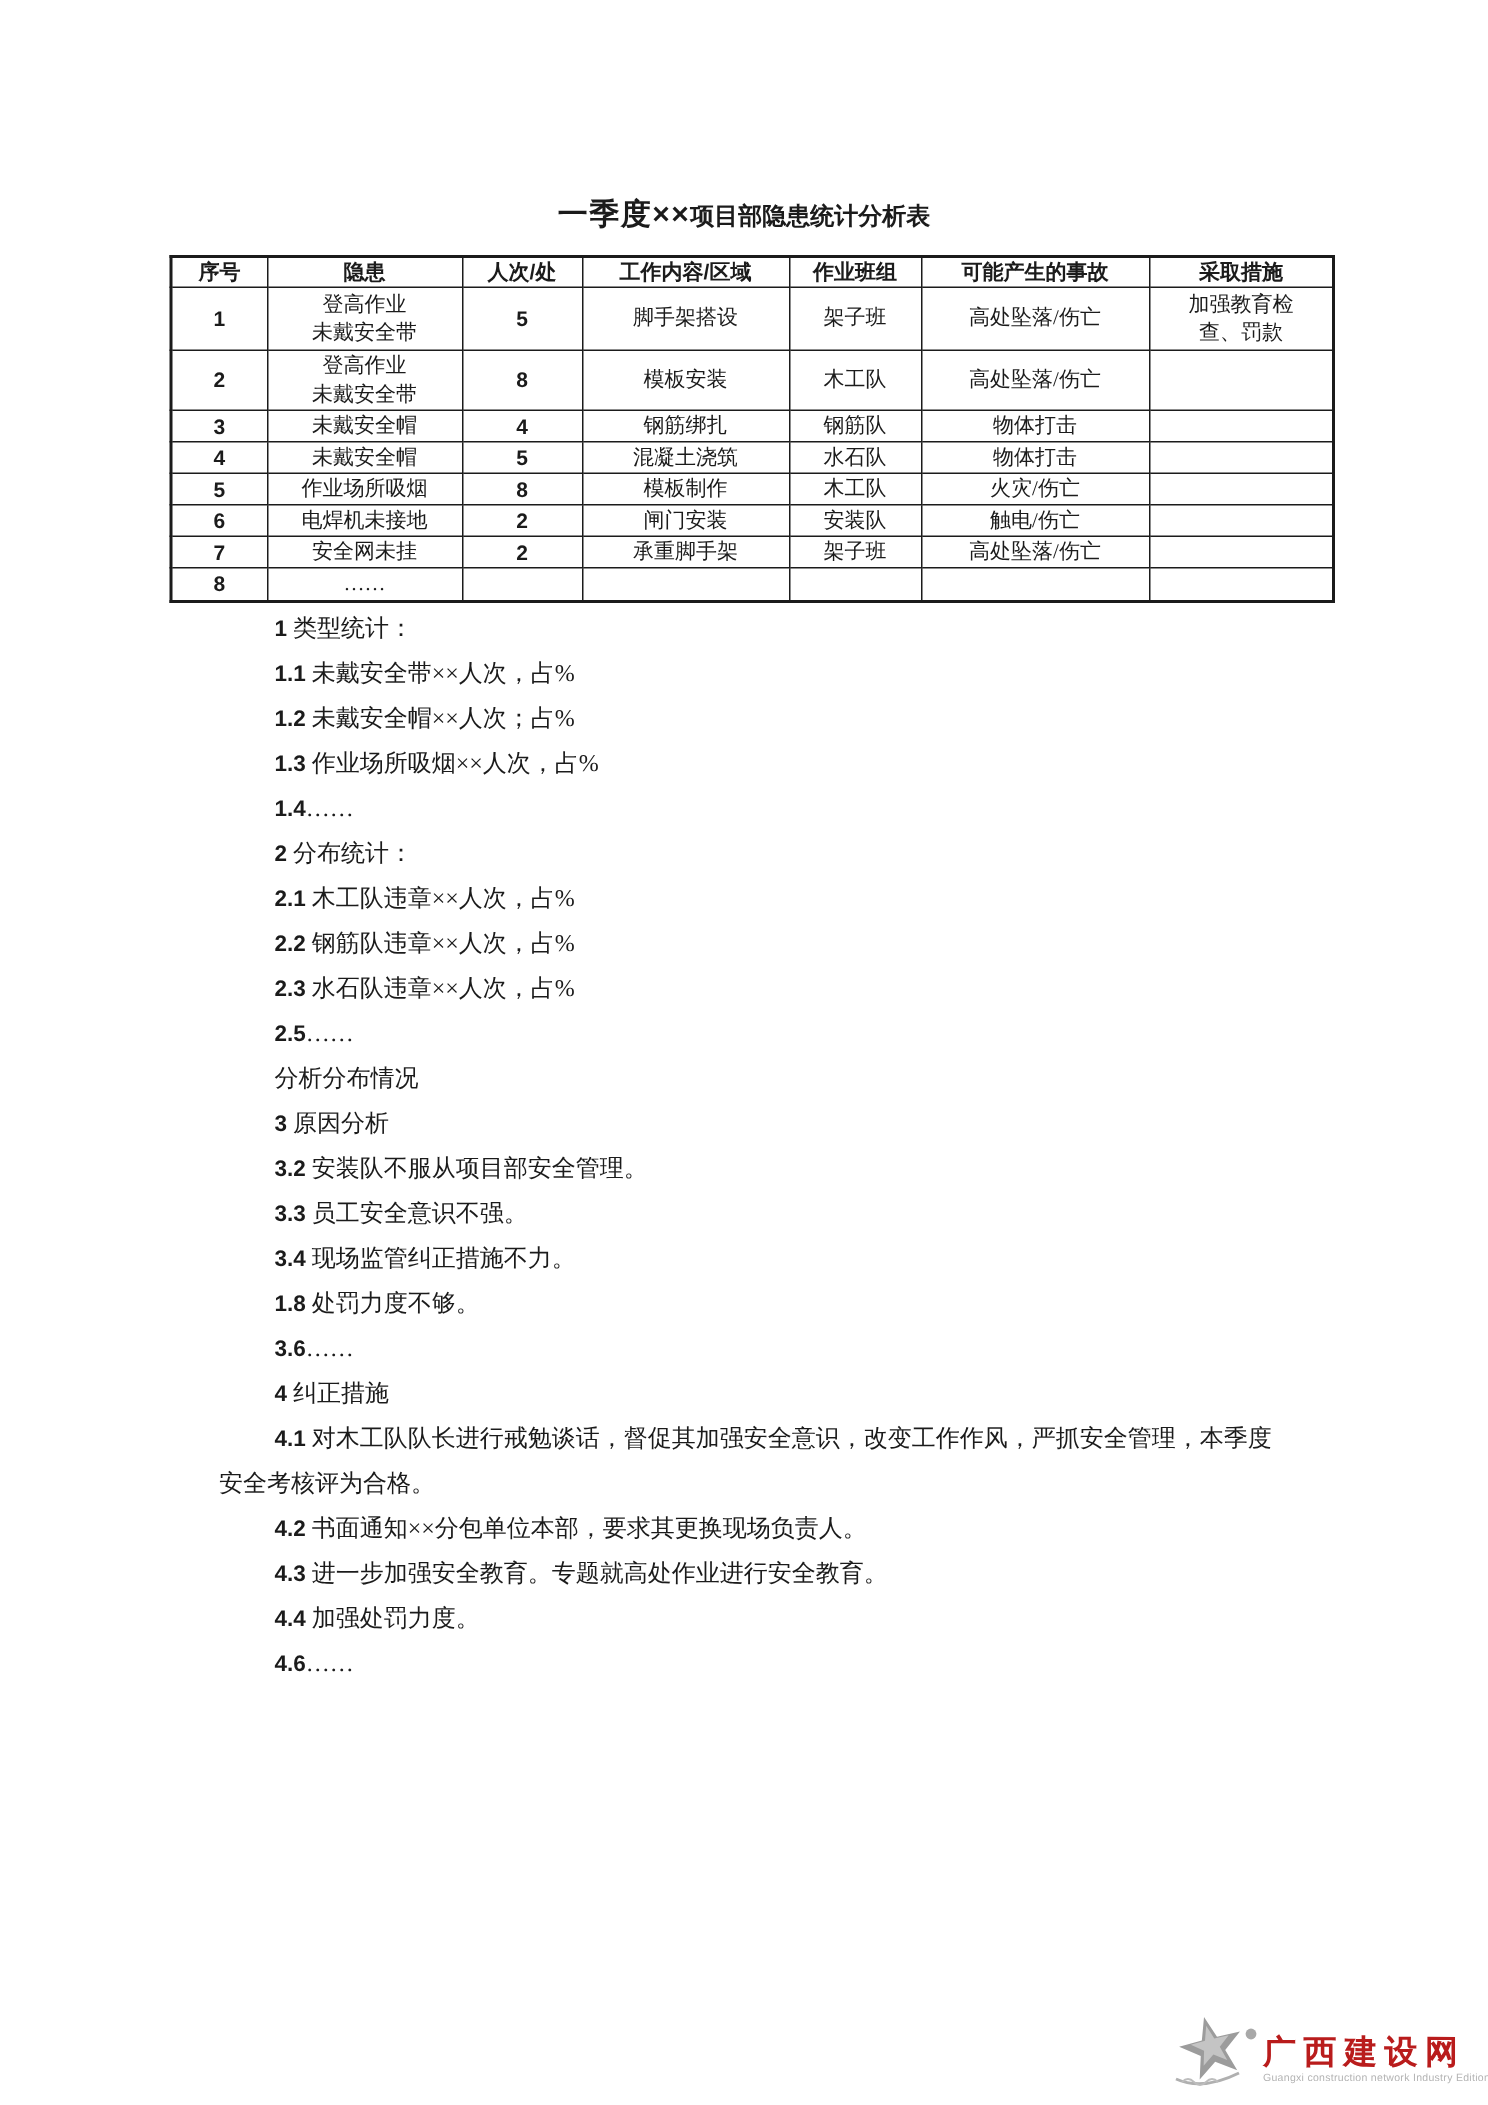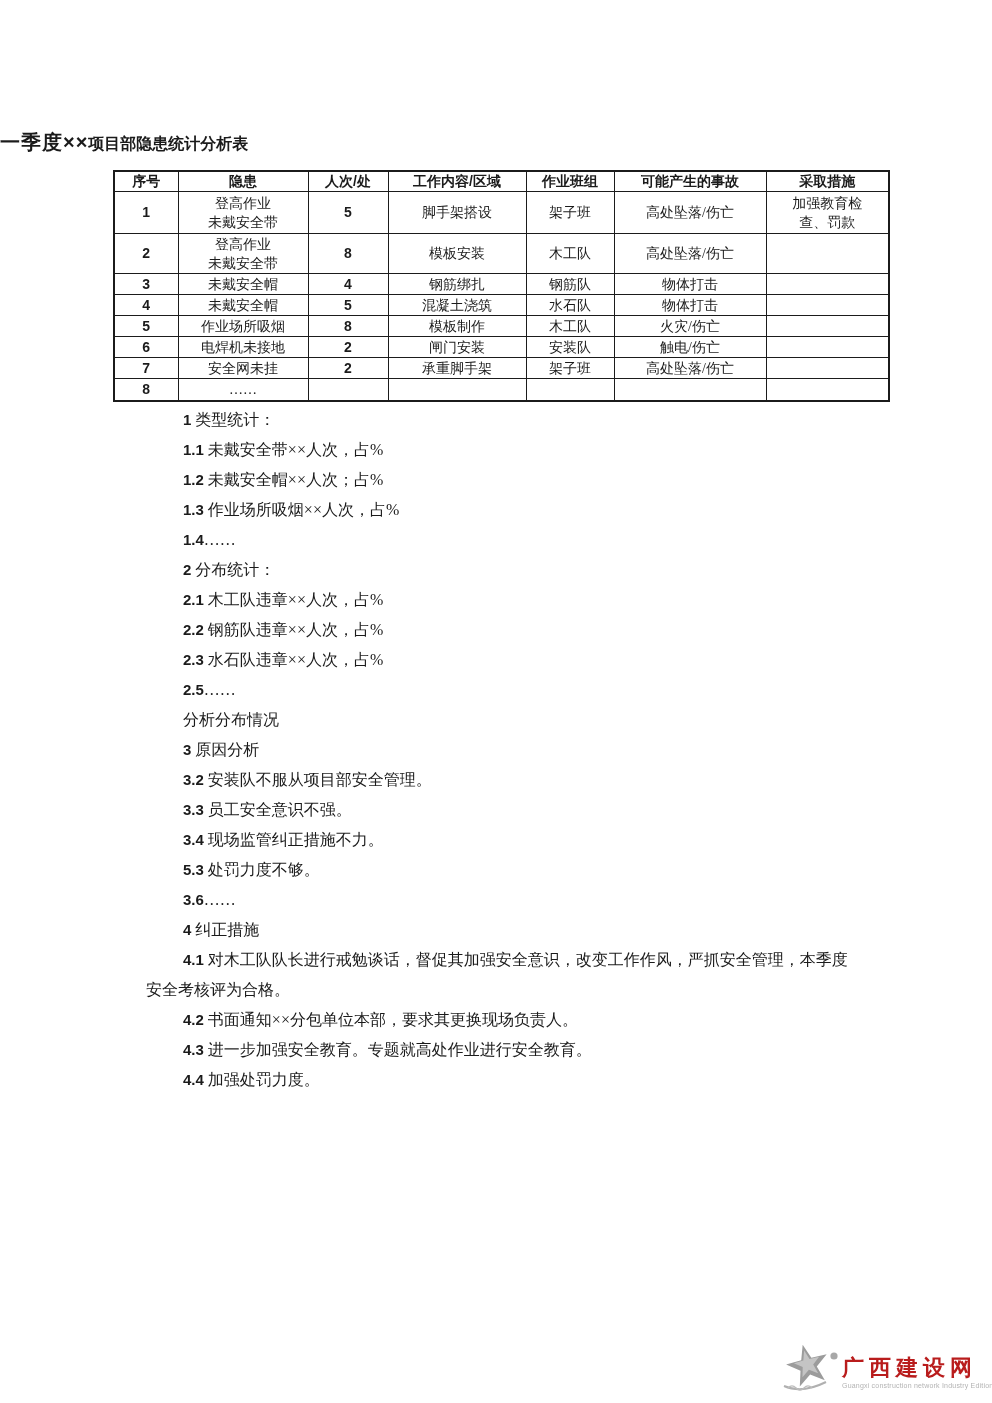--- a/index.html
+++ b/index.html
@@ -2,21 +2,21 @@
 <html><head>
 <meta charset="utf-8">
 <style>
   html,body{margin:0;padding:0;background:#ffffff;}
   .page{
     position:relative;width:992px;height:1403px;background:#ffffff;
     font-family:"Liberation Serif",serif;color:#1b1b1b;overflow:hidden;
   }
   
   .doc-title{
-    position:absolute;top:129px;left:0;width:100%;text-align:left;
+    position:absolute;top:129px;left:0;width:100%;text-align:center;
     font-family:"Liberation Sans",sans-serif;font-weight:bold;white-space:nowrap;
   }
   .title-strong{font-size:20px;letter-spacing:1px;}
   .title-rest{font-size:16px;}
   
   .hazard-table{
     position:absolute;left:113px;top:170px;width:775px;
     border-collapse:collapse;table-layout:fixed;border:2px solid #1b1b1b;
   }
   .hazard-table th,.hazard-table td{
@@ -193,35 +193,36 @@
 
   <p class="para"><b class="pnum">3</b><span class="ptext"> 原因分析</span></p>
 
 
   <p class="para"><b class="pnum">3.2</b><span class="ptext"> 安装队不服从项目部安全管理。</span></p>
 
   <p class="para"><b class="pnum">3.3</b><span class="ptext"> 员工安全意识不强。</span></p>
 
   <p class="para"><b class="pnum">3.4</b><span class="ptext"> 现场监管纠正措施不力。</span></p>
 
-  <p class="para"><b class="pnum">5.3</b><span class="ptext"> 处罚力度不够。</span></p>
+  <p class="para"><b class="pnum">1.8</b><span class="ptext"> 处罚力度不够。</span></p>
 
   <p class="para"><b class="pnum">3.6</b><span class="ptext">……</span></p>
 
   <p class="para"><b class="pnum">4</b><span class="ptext"> 纠正措施</span></p>
 
   <p class="para"><b class="pnum">4.1</b><span class="ptext"> 对木工队队长进行戒勉谈话，督促其加强安全意识，改变工作作风，严抓安全管理，本季度安全考核评为合格。</span></p>
 
   <p class="para"><b class="pnum">4.2</b><span class="ptext"> 书面通知××分包单位本部，要求其更换现场负责人。</span></p>
 
   <p class="para"><b class="pnum">4.3</b><span class="ptext"> 进一步加强安全教育。专题就高处作业进行安全教育。</span></p>
 
   <p class="para"><b class="pnum">4.4</b><span class="ptext"> 加强处罚力度。</span></p>
 
 
+  <p class="para"><b class="pnum">4.6</b><span class="ptext">……</span></p>
 </div>
 
   <div class="watermark">
     <svg class="wm-star" width="62" height="62" viewBox="0 0 62 62" aria-hidden="true">
       <g transform="rotate(-14 30 30)">
         <polygon points="30,8 24.8,22.9 9.1,23.2 21.6,32.7 17.1,47.8 30,38.8 42.9,47.8 38.4,32.7 50.9,23.2 35.2,22.9" fill="#9c9c9c"></polygon>
         <polygon points="30,14 26.8,23.5 17,23.8 24.6,29.8 21.9,39.5 30,33.8 38.1,39.5 35.4,29.8 43,23.8 33.2,23.5" fill="#c4c4c4"></polygon>
       </g>
       <circle cx="56" cy="20" r="3.6" fill="#a8a8a8"></circle>
       <path d="M6,50 Q24,58 48,46" stroke="#b0b0b0" stroke-width="2" fill="none"></path>

